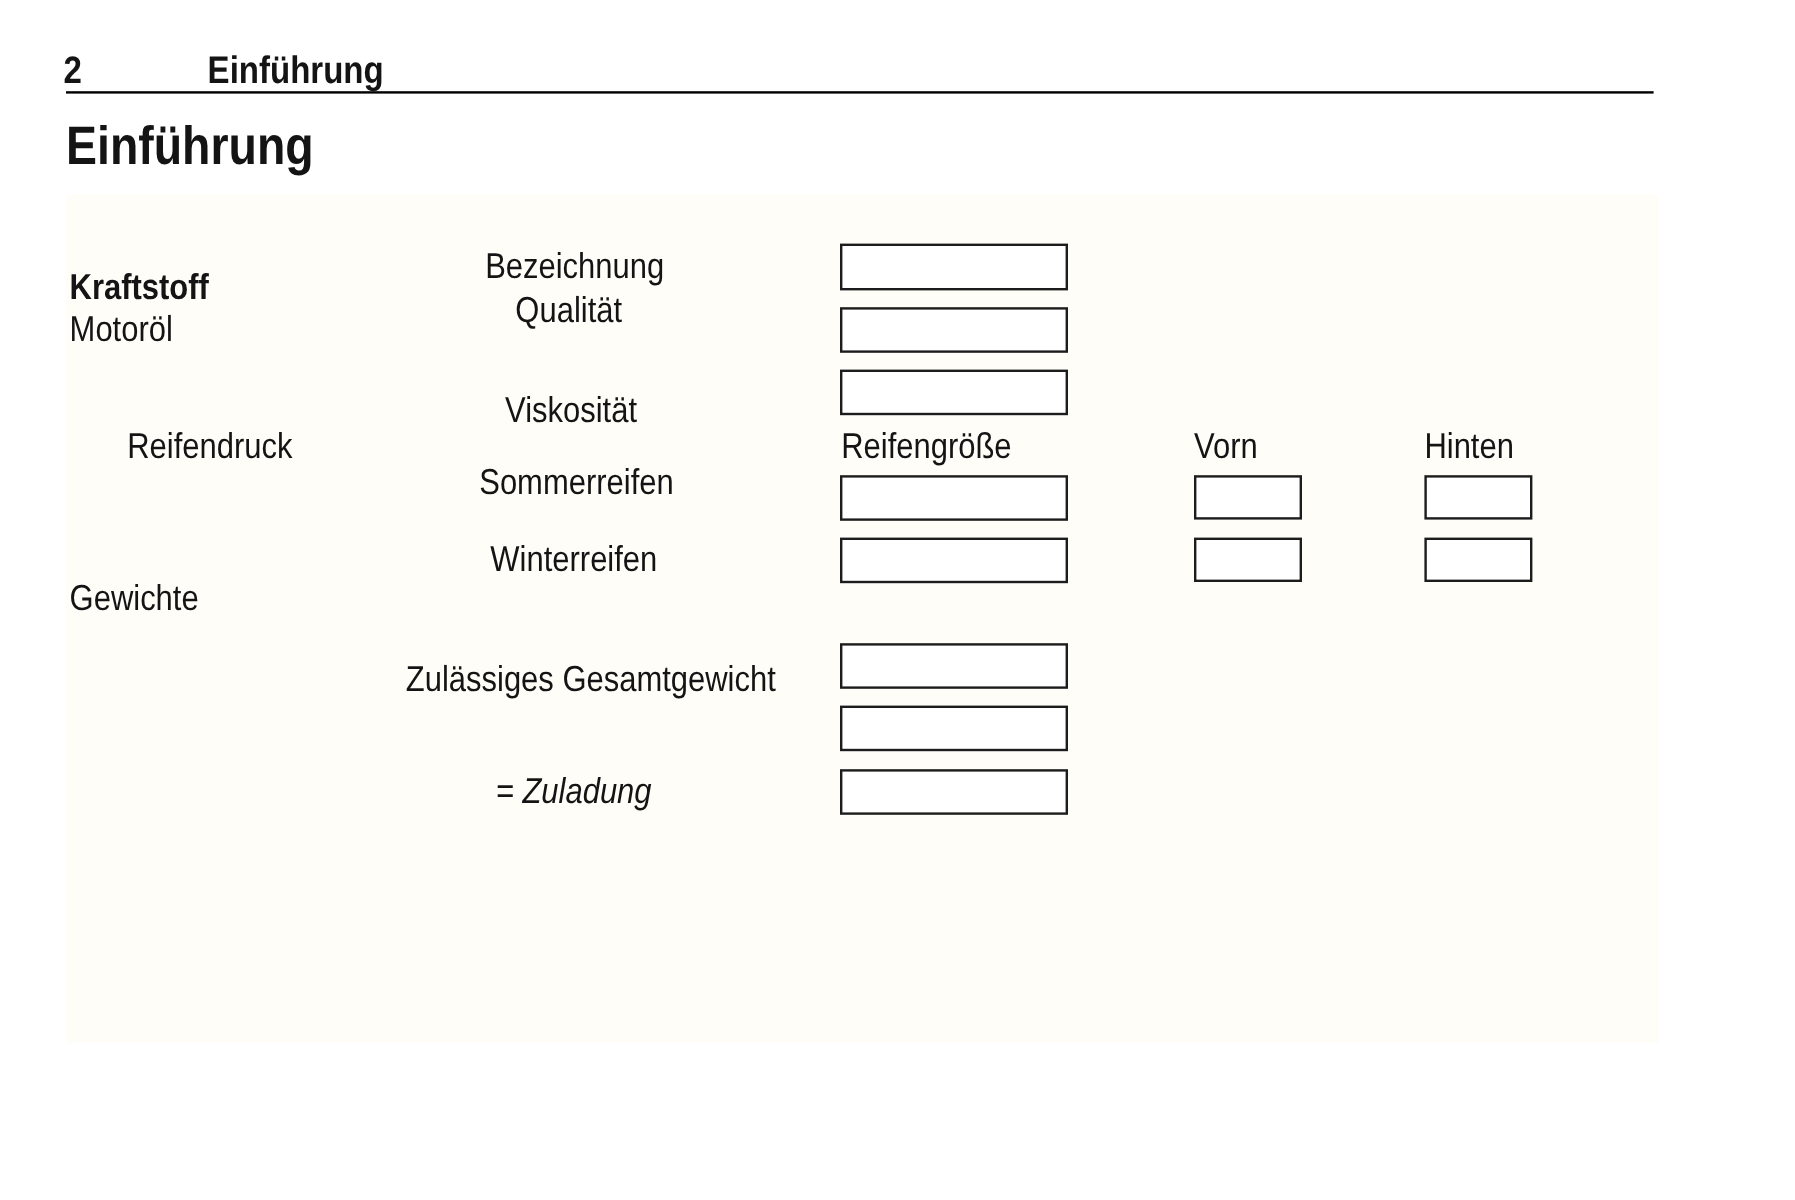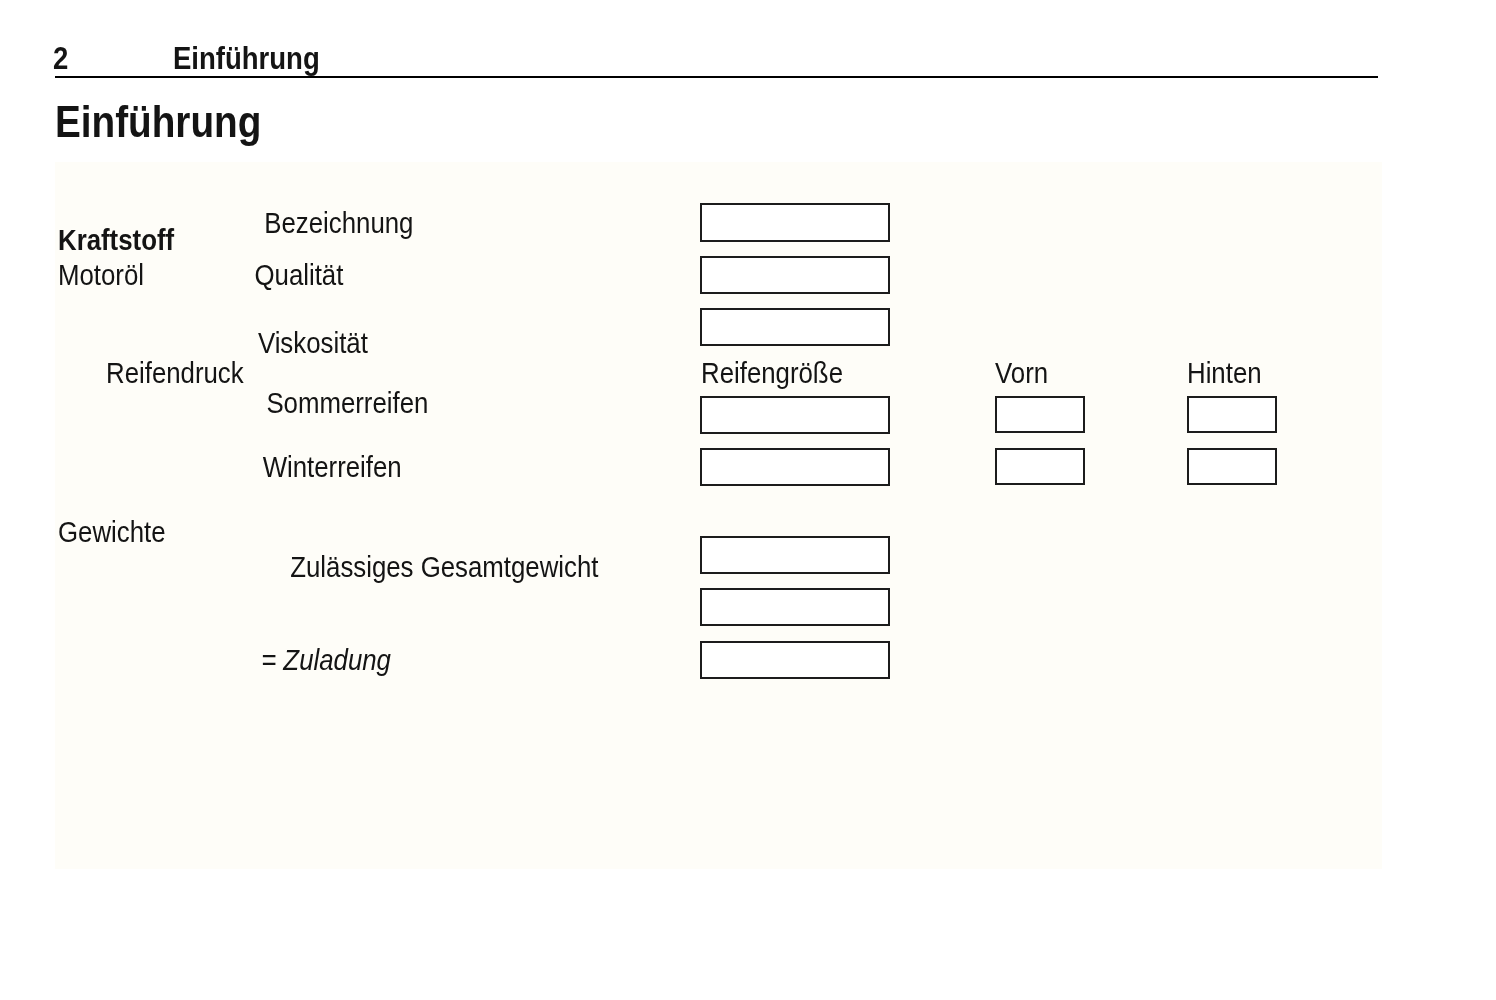--- a/index.html
+++ b/index.html
@@ -38,21 +38,21 @@
     width: 1327px; height: 707px;
     background: #fefdf8;
   }
 
   .lbl {
     position: absolute;
     font-size: 30px;
     white-space: nowrap;
   }
   .lbl.left { left: 58px; }
-  .lbl.rcol { left: 240px; width: 454px; text-align: left; }
+  .lbl.rcol { left: 240px; width: 454px; text-align: center; }
 
   .box {
     position: absolute;
     box-sizing: border-box;
     border: 2px solid #1c1c1c;
     background: #ffffff;
     font-size: 26px;
     padding: 2px 6px;
     overflow: hidden;
   }
@@ -71,24 +71,24 @@
   <div class="hdr-chapter"><span class="txt o-left">Einführung</span></div>
   <div class="hdr-rule"></div>
 
   <div class="page-title"><span class="txt o-left">Einführung</span></div>
 
   <div class="panel"></div>
 
   <div class="lbl left" style="top:220px; line-height:39px;font-weight:bold;"><span class="txt o-left">Kraftstoff</span></div>
   <div class="lbl left" style="top:256px; line-height:38px;"><span class="txt o-left">Motoröl</span></div>
   <div class="lbl left" style="top:358px; line-height:30px;margin-left:48px;"><span class="txt o-left">Reifendruck</span></div>
-  <div class="lbl left" style="top:517px; line-height:30px;"><span class="txt o-left">Gewichte</span></div>
+  <div class="lbl left" style="top:484px; line-height:30px;"><span class="txt o-left">Gewichte</span></div>
 
   <div class="lbl rcol" style="top:203px; line-height:39px;"><span class="txt o-right">Bezeichnung</span></div>
-  <div class="lbl rcol" style="top:256px; line-height:38px;"><span class="txt o-right">Qualität</span></div>
+  <div class="lbl rcol" style="top:240px; line-height:38px;"><span class="txt o-right">Qualität</span></div>
   <div class="lbl rcol" style="top:324px; line-height:38px;"><span class="txt o-right">Viskosität</span></div>
 
   <div class="box big" style="top:203px; height:39px;"></div>
   <div class="box big" style="top:256px;"></div>
   <div class="box big" style="top:308px;"></div>
 
   <div class="colhead" style="left:701px;text-align:center;"><span class="txt o-left">Reifengröße</span></div>
   <div class="colhead" style="left:995px;"><span class="txt o-left">Vorn</span></div>
   <div class="colhead" style="left:1187px;"><span class="txt o-left">Hinten</span></div>
 

